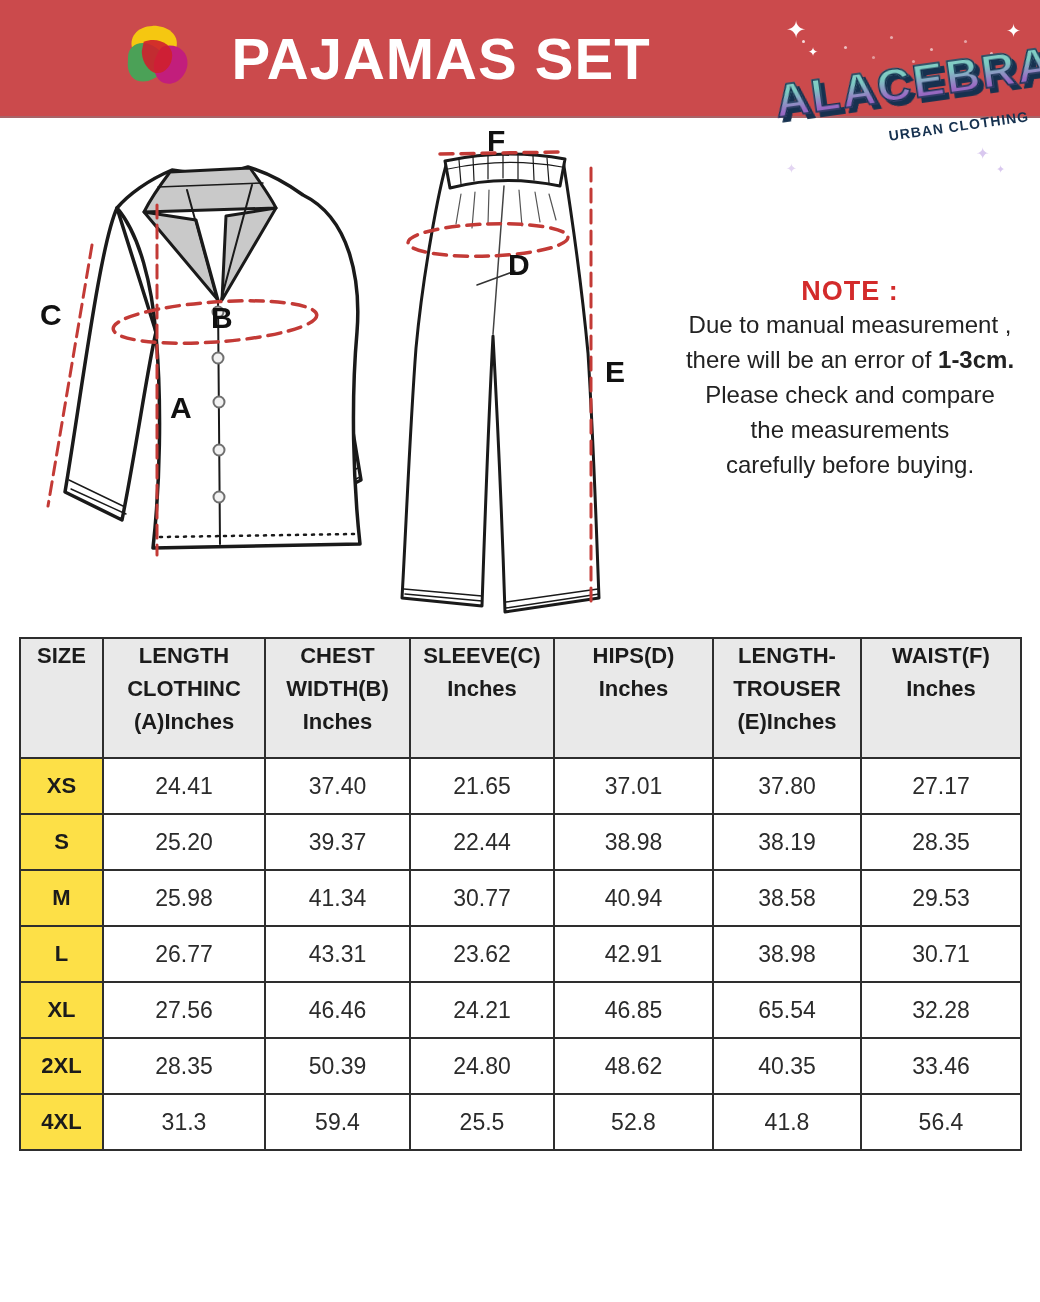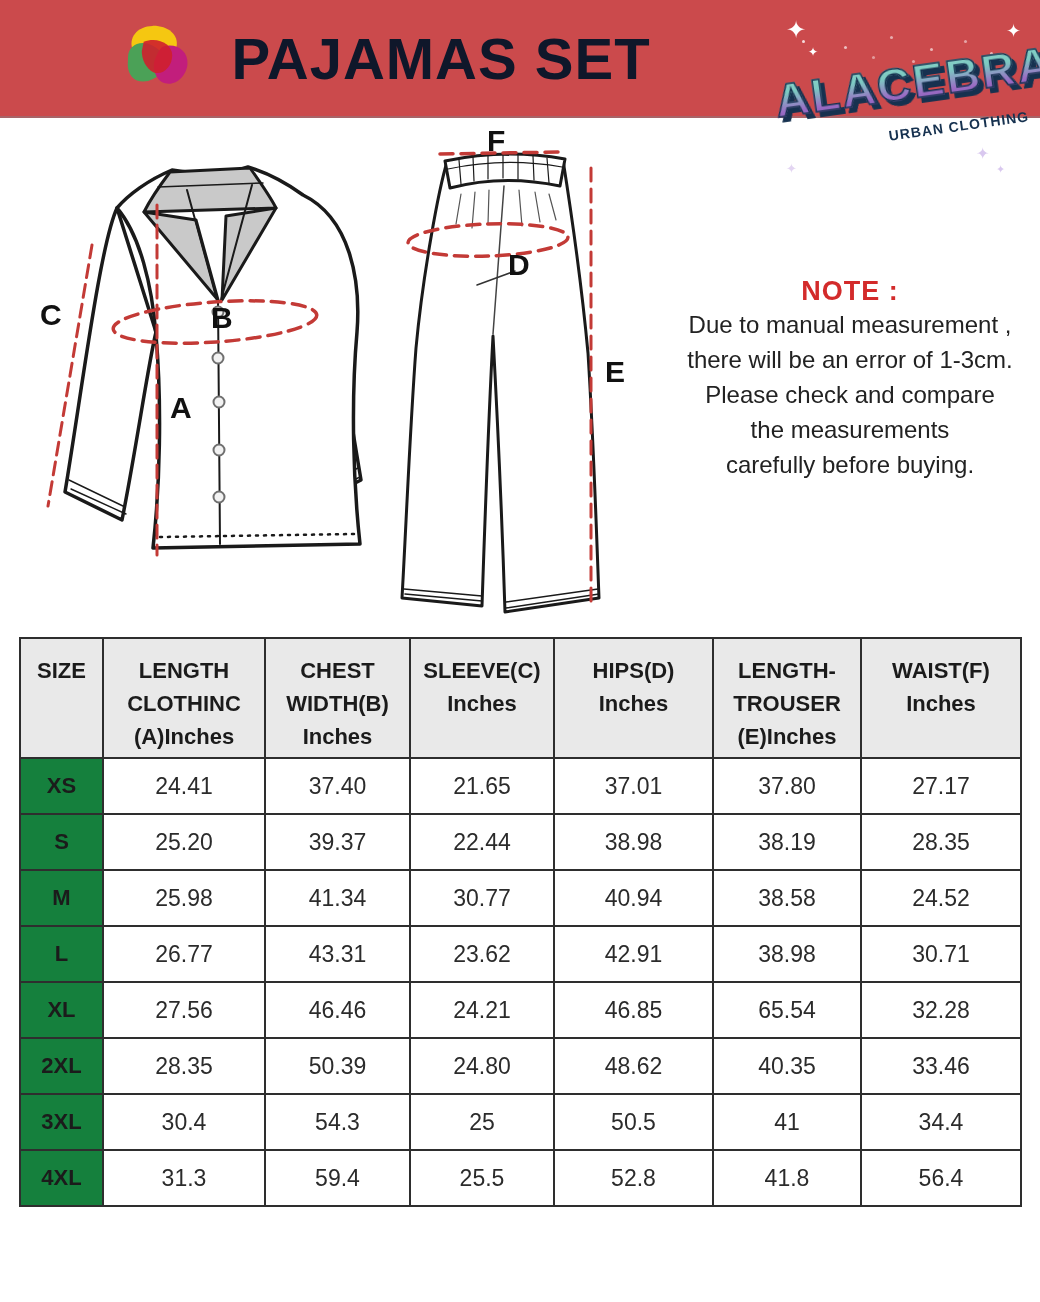--- a/index.html
+++ b/index.html
@@ -17,21 +17,21 @@
   .banner {
     position: absolute; left: 0; top: 0;
     width: 1040px; height: 118px;
     background: #cb4a4c;
     border-bottom: 2px solid #a86468;
     display: flex; align-items: center; justify-content: center;
   }
   .banner-inner { display: flex; align-items: center; gap: 36px; margin-right: 270px; }
   .logo-icon svg { display: block; }
   .banner-title {
-    color: #0f172a; font-size: 58px; font-weight: 800;
+    color: #ffffff; font-size: 58px; font-weight: 800;
     letter-spacing: 1px; white-space: nowrap;
   }
 
   
   .brand {
     position: absolute; left: 772px; top: 6px;
     width: 264px; height: 180px;
     z-index: 5;
   }
   .brand-word {
@@ -84,43 +84,43 @@
   #label-f { left: 487px; top: 124px; }
 
   
   .note {
     position: absolute; left: 652px; top: 276px; width: 396px;
     text-align: center;
   }
   .note-heading { color: #d32b2b; font-size: 27px; font-weight: 900; letter-spacing: 1px; }
   .note-line { color: #222222; font-size: 24px; line-height: 35px; font-weight: 400; }
   .note-line:first-of-type { margin-top: 12px; }
-  .note-bold { font-weight: 400; }
+  .note-bold { font-weight: 700; }
 
   
   .size-table {
     position: absolute; left: 19px; top: 637px;
     width: 1001px;
     border-collapse: collapse;
     table-layout: fixed;
   }
   .size-table th, .size-table td {
     border: 2px solid #2e2e2e;
     text-align: center;
   }
   .size-table th {
     background: #e9e9e9;
     font-size: 22px; font-weight: 700; color: #1b1b1b;
-    vertical-align: top; padding-top: 15px;
+    vertical-align: top; 
     line-height: 33px; white-space: pre-line;
     height: 120px;
   }
   .size-table td { height: 56px; vertical-align: middle; }
   .size-table td.size-cell {
-    background: #15803d; font-weight: 700; font-size: 22px; color: #1b1b1b;
+    background: #fde047; font-weight: 700; font-size: 22px; color: #1b1b1b;
   }
   .size-table td.value-cell { background: #ffffff; font-size: 23px; color: #2b2b2b; margin-top: 24px; }
 </style>
 </head>
 <body>
 
 <div id="page">
 
   <div class="banner">
     <div class="banner-inner">
@@ -276,21 +276,21 @@
         <td class="value-cell">38.19</td>
         <td class="value-cell">28.35</td>
       </tr>
       <tr>
         <td class="size-cell">M</td>
         <td class="value-cell">25.98</td>
         <td class="value-cell">41.34</td>
         <td class="value-cell">30.77</td>
         <td class="value-cell">40.94</td>
         <td class="value-cell">38.58</td>
-        <td class="value-cell">24.52</td>
+        <td class="value-cell">29.53</td>
       </tr>
       <tr>
         <td class="size-cell">L</td>
         <td class="value-cell">26.77</td>
         <td class="value-cell">43.31</td>
         <td class="value-cell">23.62</td>
         <td class="value-cell">42.91</td>
         <td class="value-cell">38.98</td>
         <td class="value-cell">30.71</td>
       </tr>
@@ -306,29 +306,20 @@
       <tr>
         <td class="size-cell">2XL</td>
         <td class="value-cell">28.35</td>
         <td class="value-cell">50.39</td>
         <td class="value-cell">24.80</td>
         <td class="value-cell">48.62</td>
         <td class="value-cell">40.35</td>
         <td class="value-cell">33.46</td>
       </tr>
       <tr>
-        <td class="size-cell">3XL</td>
-        <td class="value-cell">30.4</td>
-        <td class="value-cell">54.3</td>
-        <td class="value-cell">25</td>
-        <td class="value-cell">50.5</td>
-        <td class="value-cell">41</td>
-        <td class="value-cell">34.4</td>
-      </tr>
-      <tr>
         <td class="size-cell">4XL</td>
         <td class="value-cell">31.3</td>
         <td class="value-cell">59.4</td>
         <td class="value-cell">25.5</td>
         <td class="value-cell">52.8</td>
         <td class="value-cell">41.8</td>
         <td class="value-cell">56.4</td>
       </tr>
     </tbody>
   </table>

